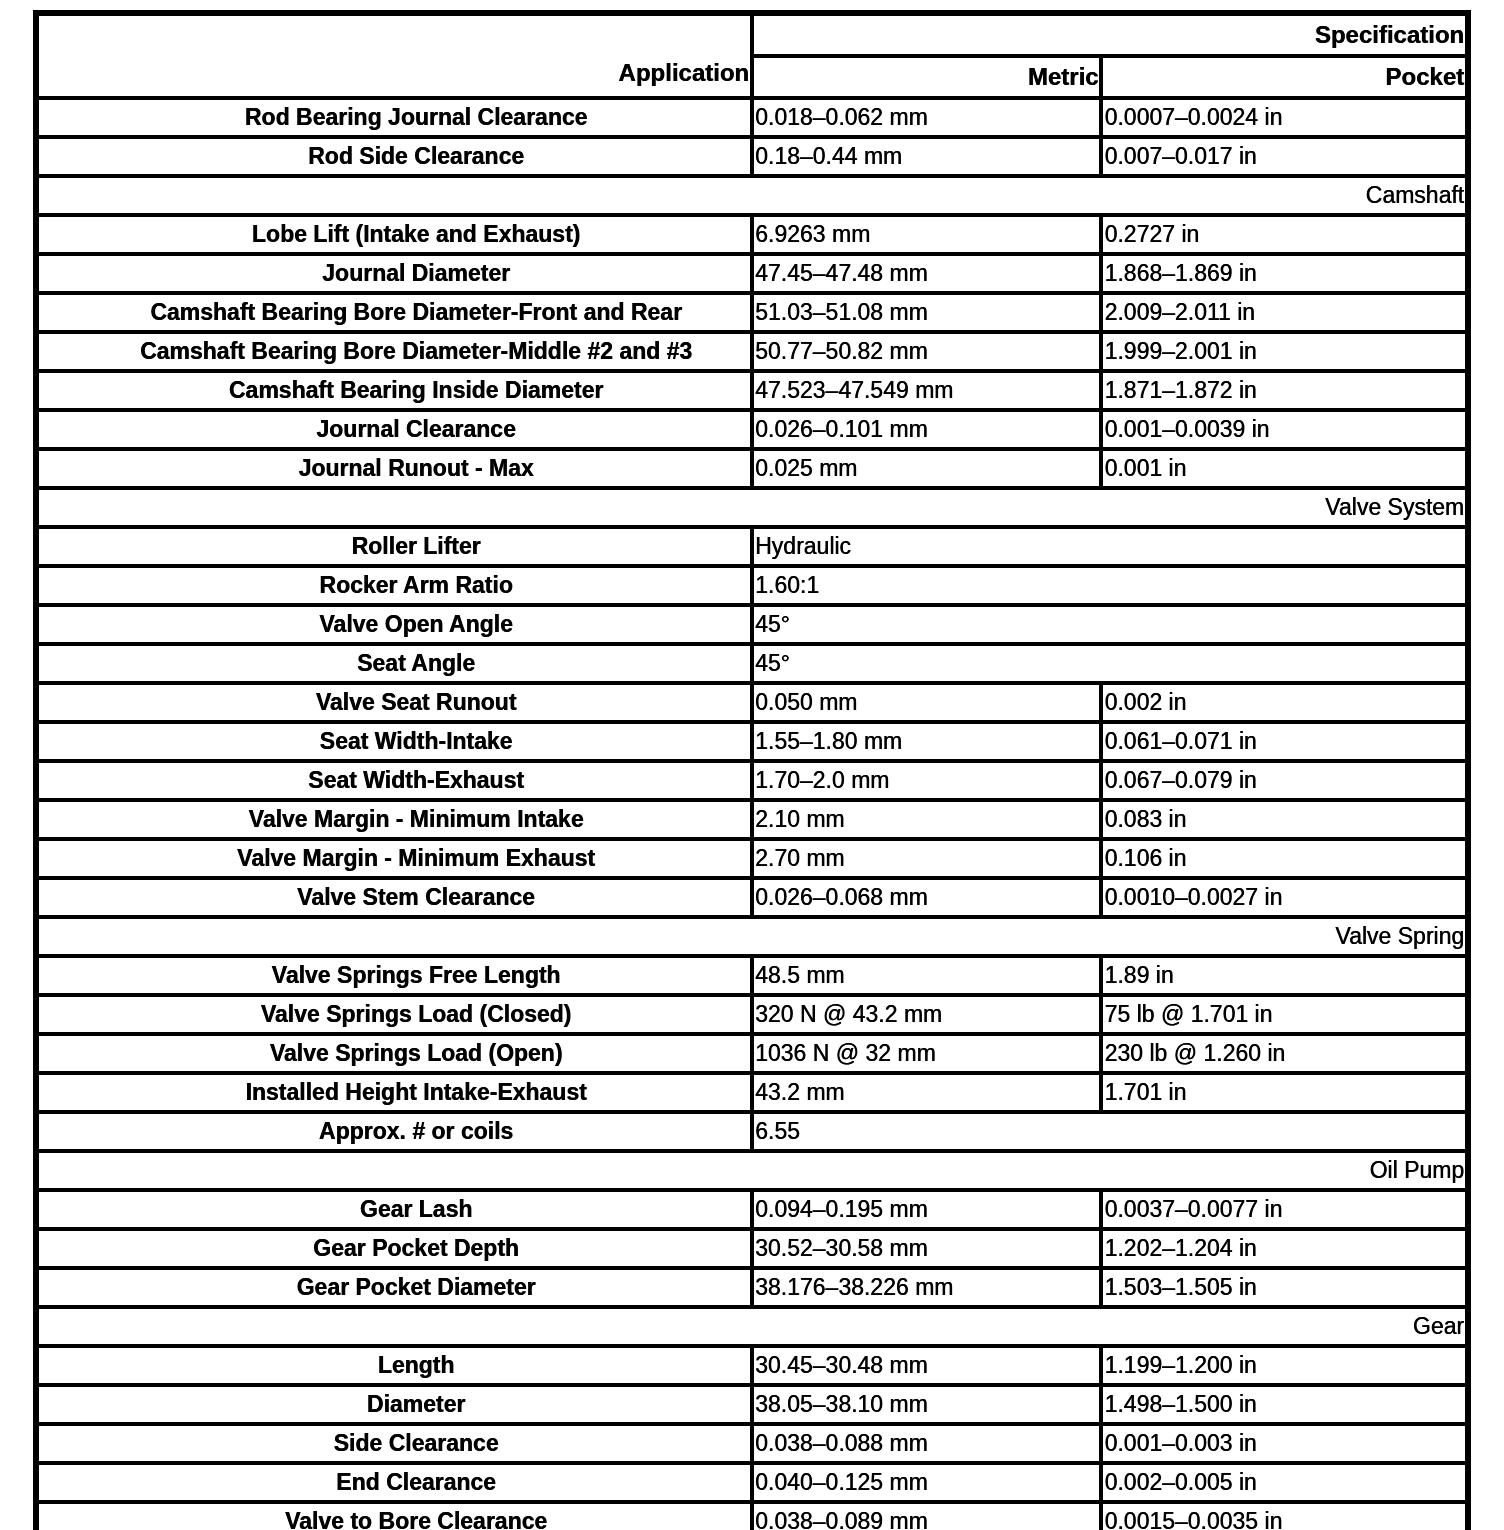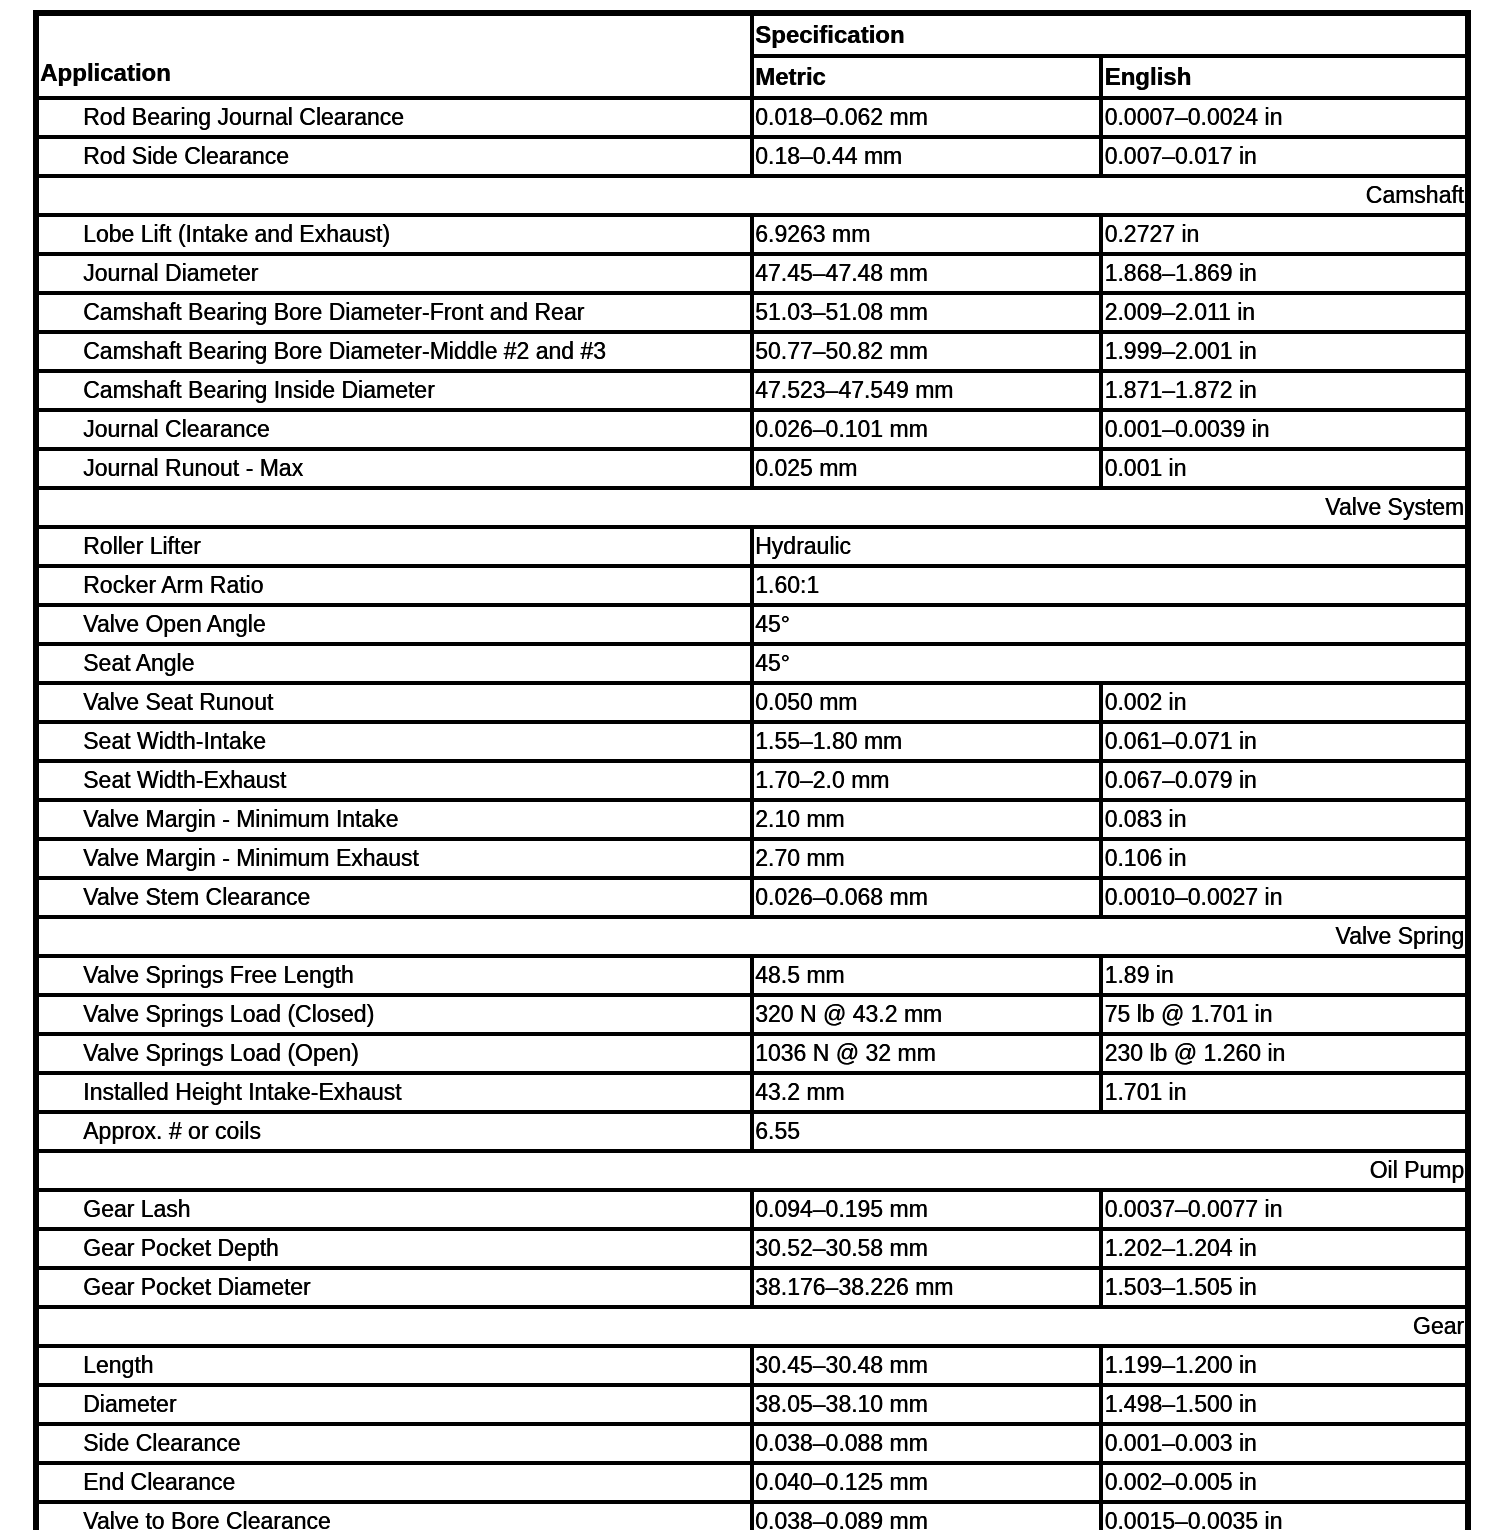--- a/index.html
+++ b/index.html
@@ -35,33 +35,34 @@
     border: 4px solid #000;
     font-size: 23px;
     line-height: 1.1;
     overflow: hidden;
     white-space: nowrap;
     text-shadow: 0.5px 0 0 currentColor; 
   }
   thead th {
     font-weight: bold;
     font-size: 24px;
-    text-align: left;
+    text-align: right;
     height: 36px;
   }
   th.app-head {
     vertical-align: bottom;
     padding-bottom: 10px;
   }
   tbody td { height: 33px; }
 
   td.app-cell {
-    text-align: left;
+    text-align: center;
     padding-left: 44px;
     vertical-align: middle;
+    font-weight: bold;
   }
   td.section-cell {
     text-align: right;
     padding-left: 20px;
     vertical-align: middle;
   }
   td.val-cell {
     vertical-align: middle;
   }
 </style>
@@ -75,21 +76,21 @@
       <col class="c-metric">
       <col class="c-english">
     </colgroup>
     <thead>
       <tr>
         <th rowspan="2" class="app-head">Application</th>
         <th colspan="2">Specification</th>
       </tr>
       <tr>
         <th>Metric</th>
-        <th>English</th>
+        <th>Pocket</th>
       </tr>
     </thead>
     <tbody id="rows">
         <tr>
       <td class="app-cell">Rod Bearing Journal Clearance</td>
       <td class="val-cell">0.018–0.062 mm</td>
       <td class="val-cell">0.0007–0.0024 in</td>
     </tr>
         <tr>
       <td class="app-cell">Rod Side Clearance</td>

